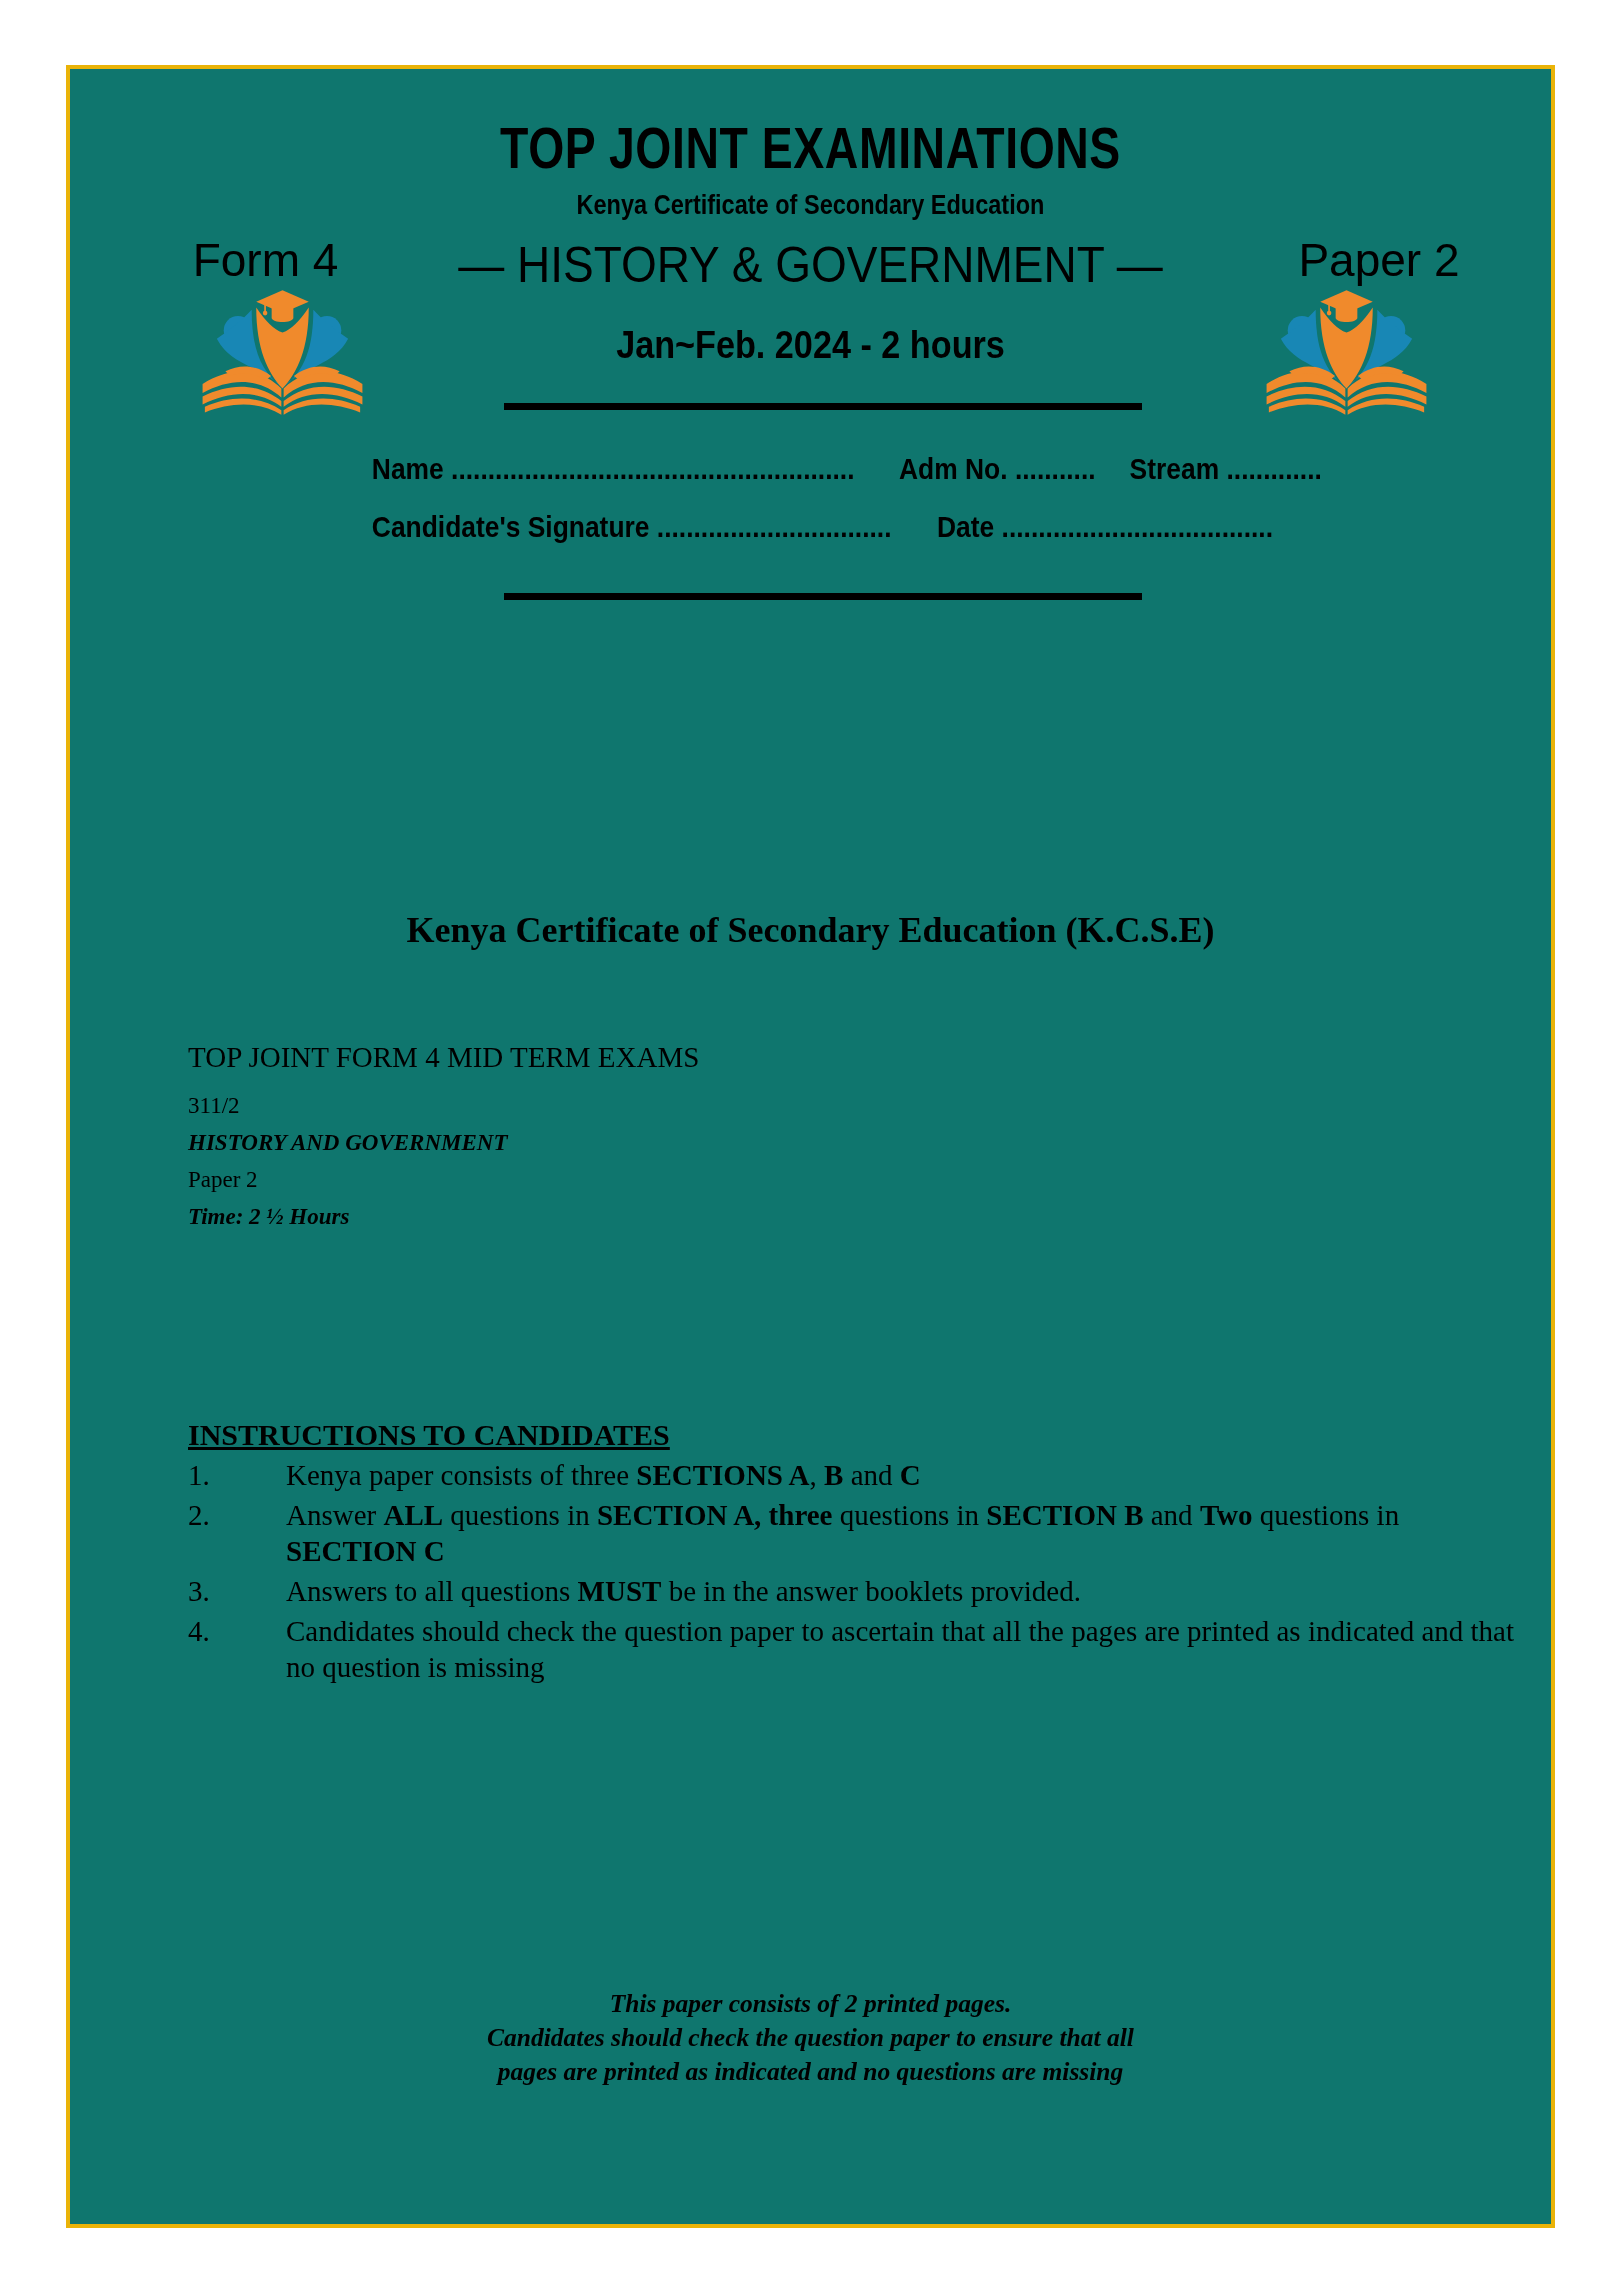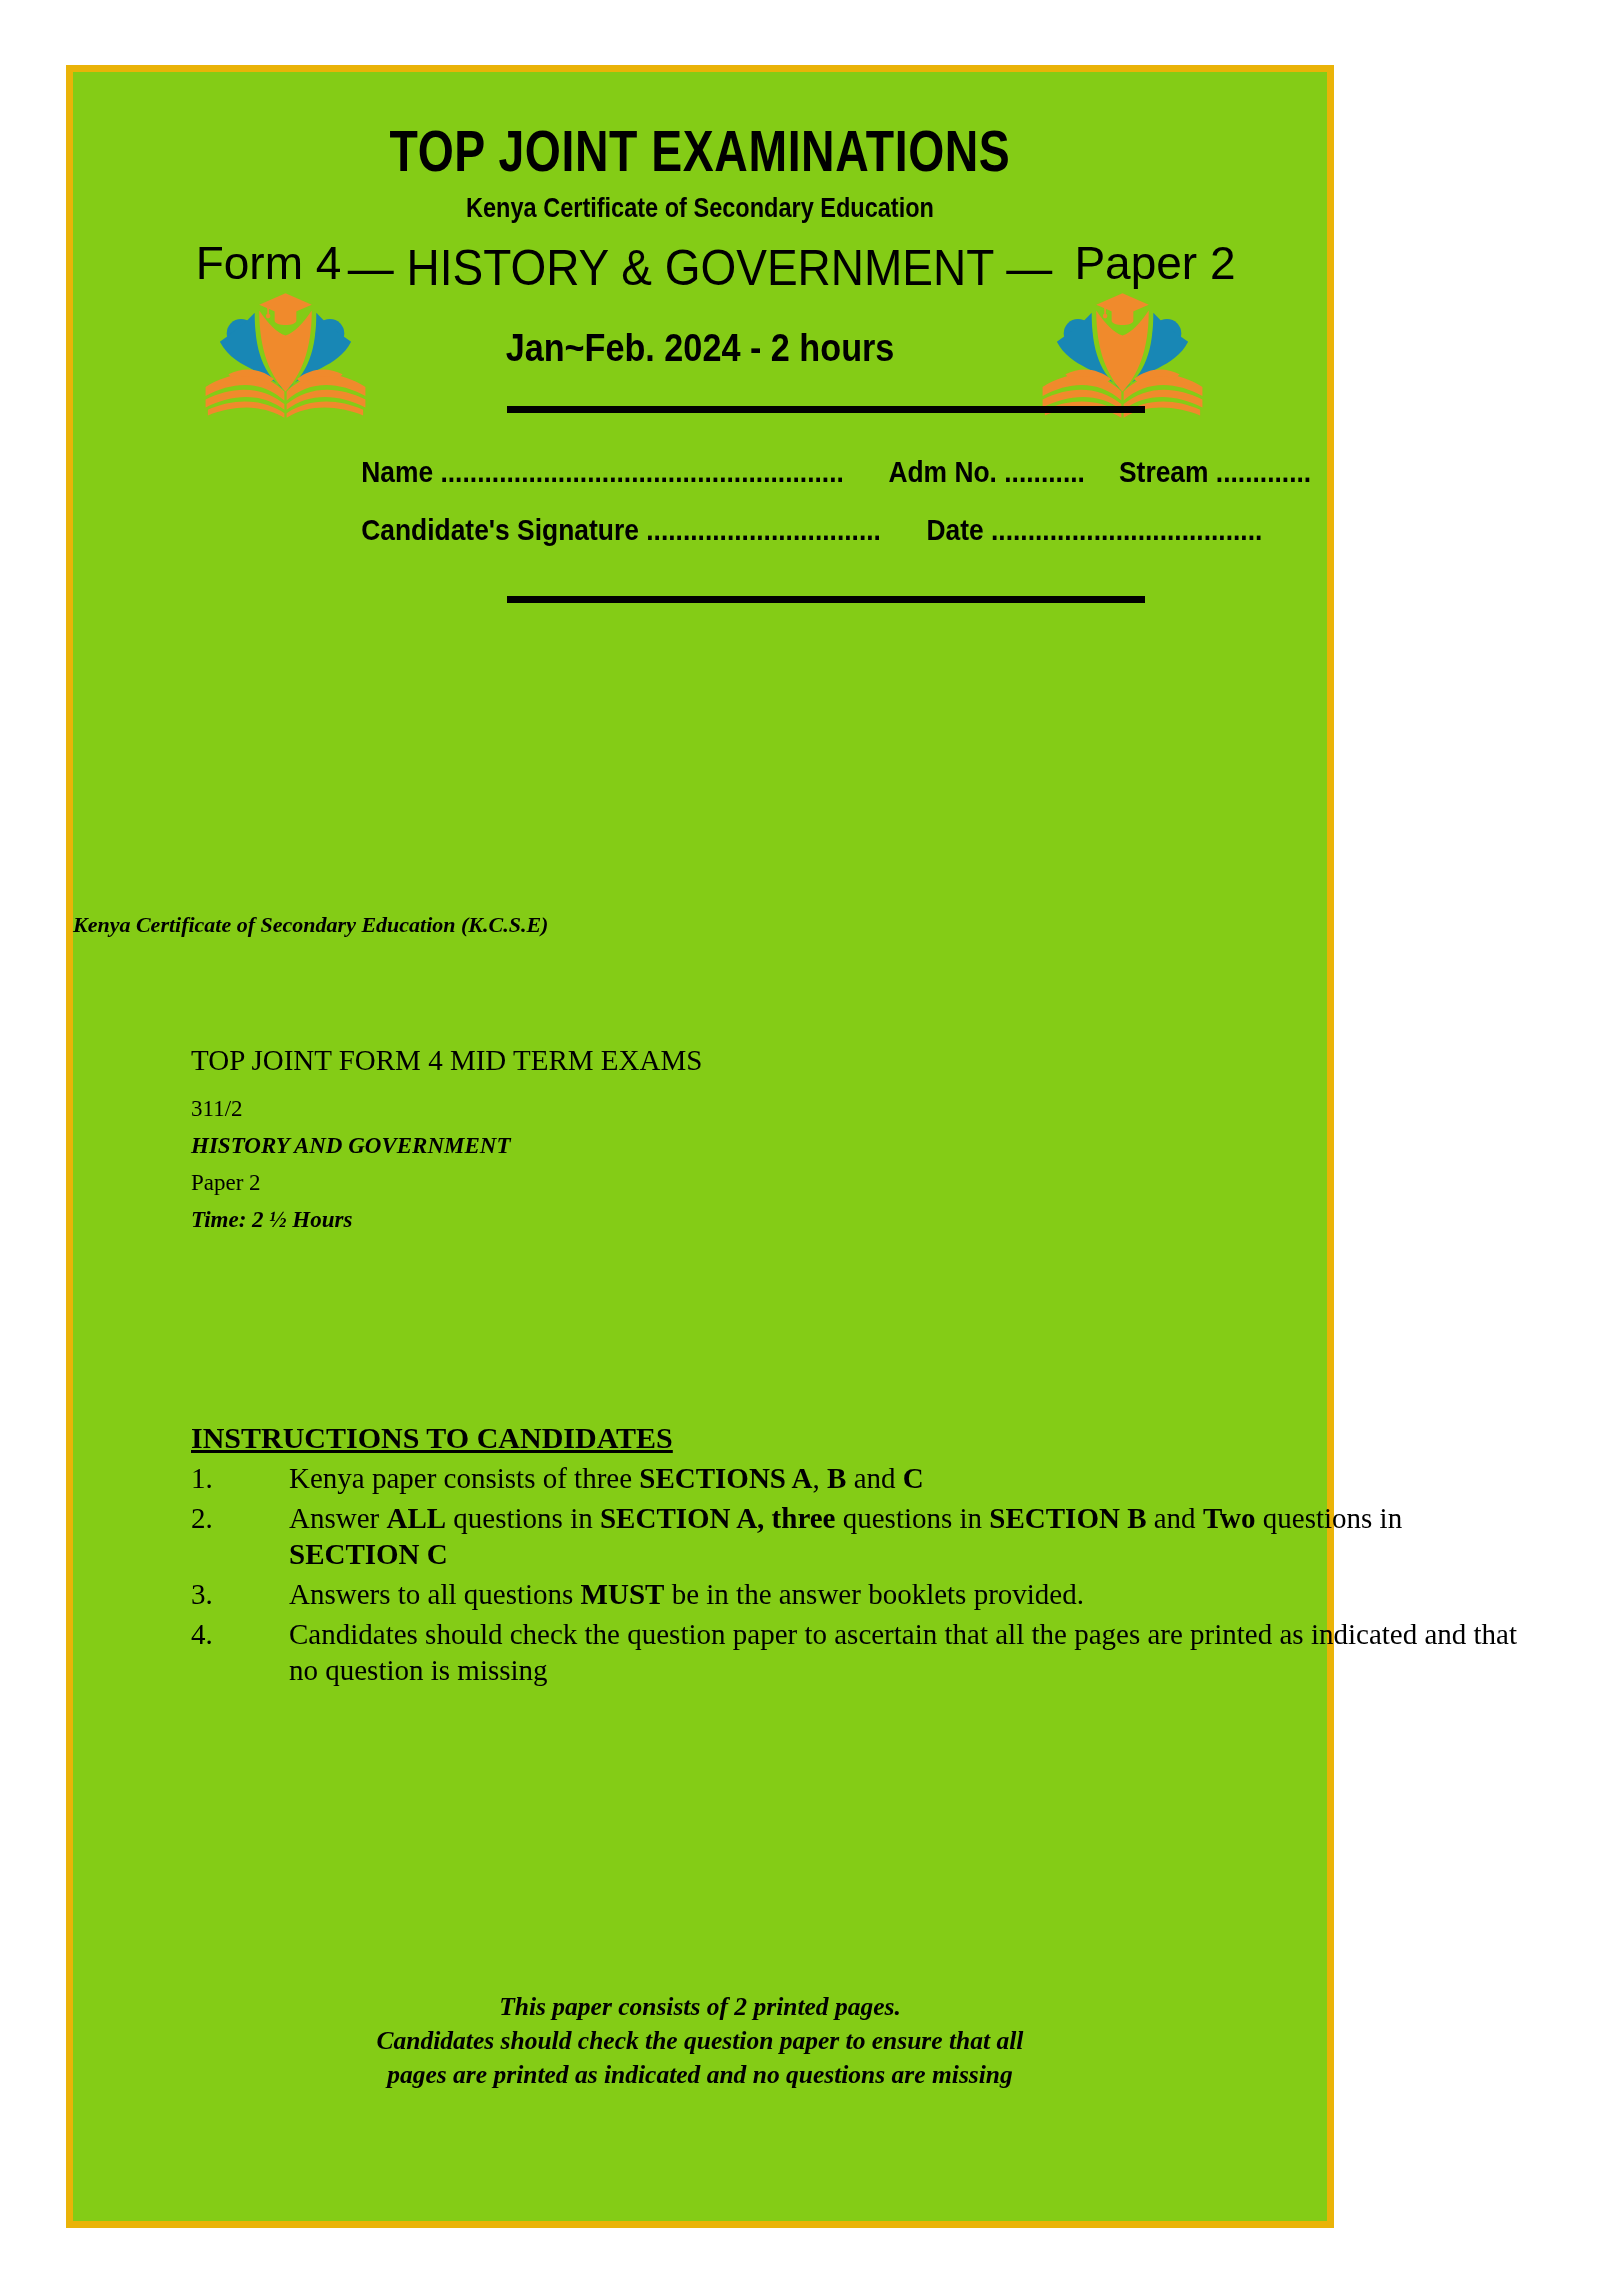--- a/index.html
+++ b/index.html
@@ -14,25 +14,25 @@
     color: #000000;
     position: relative;
     overflow: hidden;
   }
 
   
   #page-frame {
     position: absolute;
     left: 66px;
     top: 65px;
-    width: 1268px;
+    width: 1489px;
     height: 2163px;
-    border: 7px solid #eab308;
+    border: 4px solid #eab308;
     box-sizing: border-box;
-    background: #84cc16;
+    background: #0f766e;
   }
 
   
   #header-block {
     position: absolute;
     left: 0;
     top: 0;
     width: 100%;
     height: 406px;
   }
@@ -164,25 +164,24 @@
   }
   .field-row .gap-lg { display: inline-block; width: 35px; }
   .field-row .gap-sm { display: inline-block; width: 22px; }
 
   
   #kcse-line {
     position: absolute;
     left: 0;
     right: 0;
     top: 840px;
-    text-align: left;
+    text-align: center;
     font-family: "Liberation Serif", serif;
     font-weight: 700;
-    font-style: italic;
-    font-size: 22px;
+    font-size: 36px;
   }
 
   #exam-name {
     position: absolute;
     left: 118px;
     top: 972px;
     font-size: 29px;
   }
 
   #paper-meta {

